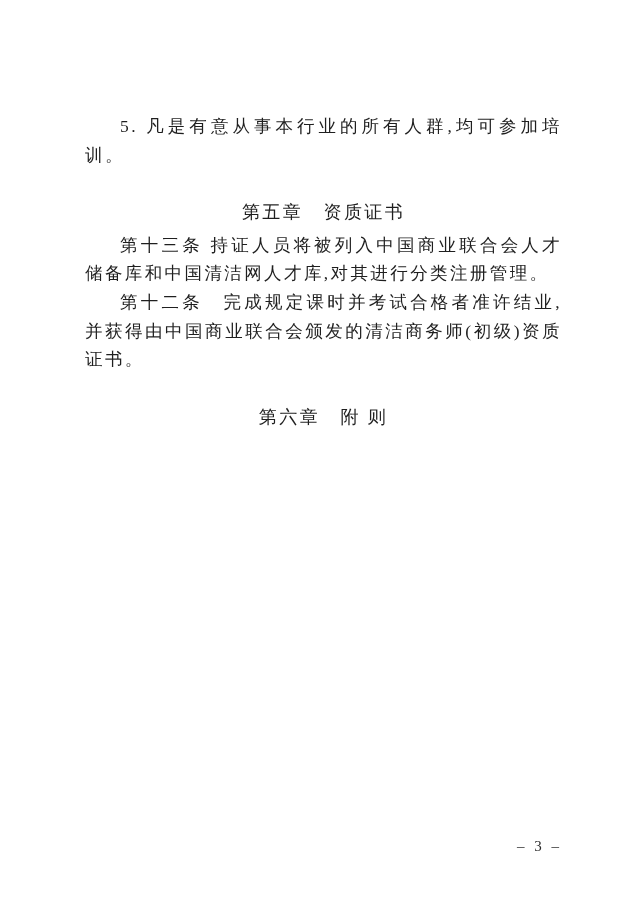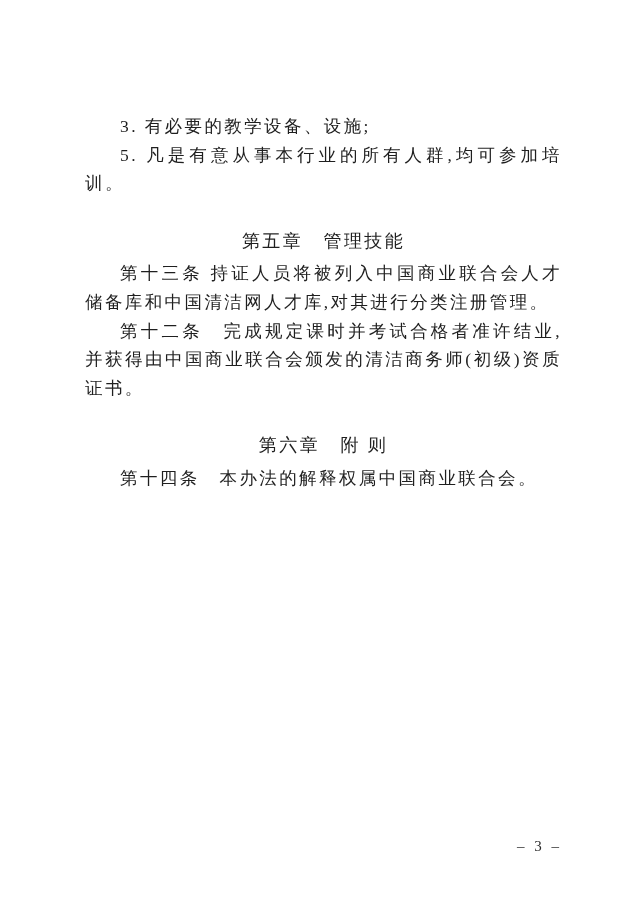--- a/index.html
+++ b/index.html
@@ -47,27 +47,25 @@
     font-size: 15px;
     letter-spacing: 3px;
     color: #2b2b2b;
   }
 </style>
 </head>
 <body>
 
 <div class="page">
 
-  <p class="para">3. 有必要的教学设备、设施;</p>
   <p class="para">5. 凡是有意从事本行业的所有人群,均可参加培训。</p>
 
-  <h2 class="chapter">第五章　管理技能</h2>
+  <h2 class="chapter">第五章　资质证书</h2>
 
   <p class="para">第十三条 持证人员将被列入中国商业联合会人才储备库和中国清洁网人才库,对其进行分类注册管理。</p>
   <p class="para">第十二条　完成规定课时并考试合格者准许结业,并获得由中国商业联合会颁发的清洁商务师(初级)资质证书。</p>
 
   <h2 class="chapter">第六章　附 则</h2>
 
-  <p class="para">第十四条　本办法的解释权属中国商业联合会。</p>
 
   <div class="pageno">– 3 –</div>
 
 </div>
 
 </body></html>

